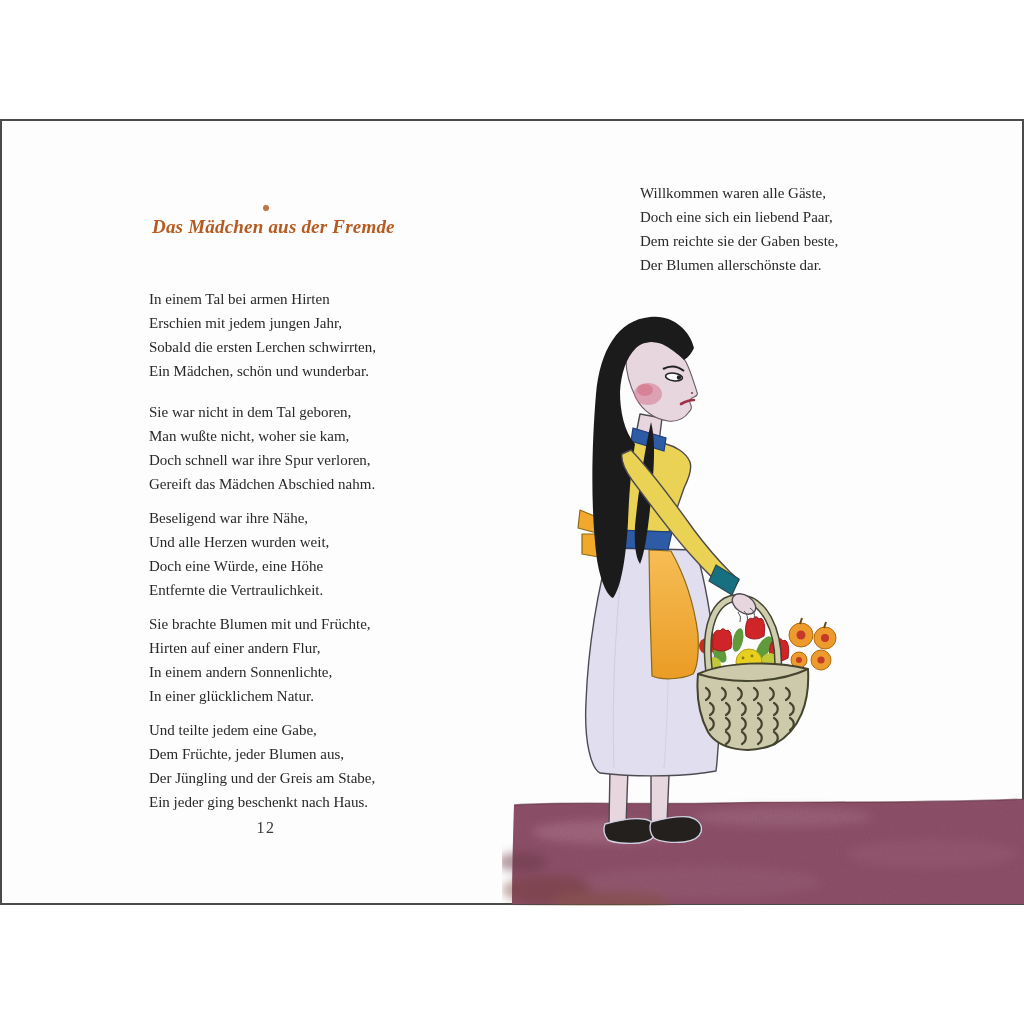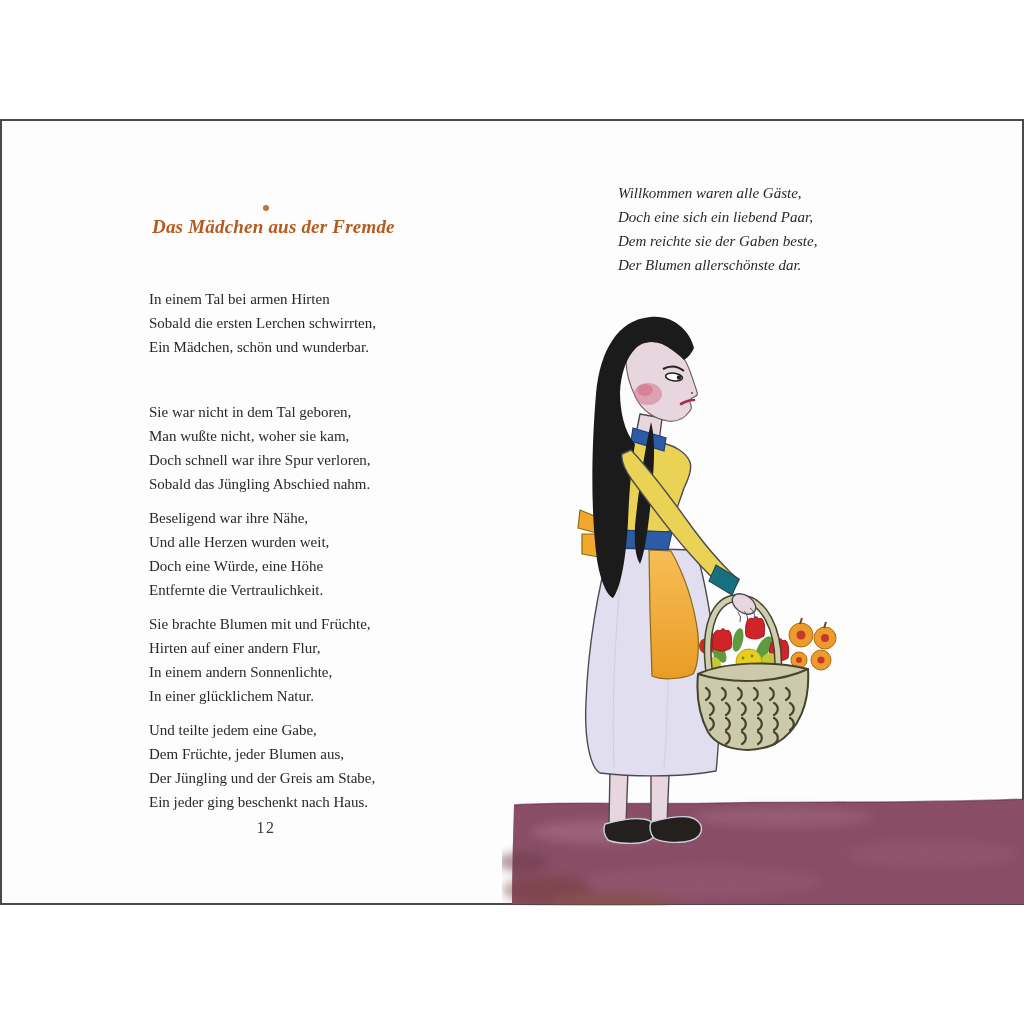--- a/index.html
+++ b/index.html
@@ -9,21 +9,21 @@
         border-top:2px solid var(--border-gray);border-bottom:2px solid var(--border-gray);
         border-left:2px solid var(--border-gray);border-right:2px solid var(--border-gray);
         box-sizing:border-box;}
   .ornament-dot{position:absolute;left:261px;top:84px;width:6px;height:6px;border-radius:50%;
         background:var(--title-orange);opacity:.85;}
   .poem-title{position:absolute;left:150px;top:95px;font-size:19px;font-weight:bold;font-style:italic;
         color:var(--title-orange);letter-spacing:.2px;white-space:nowrap;text-align:center;}
   .stanza{position:absolute;left:147px;color:var(--text-dark);font-size:15px;line-height:24px;}
   .stanza .line{white-space:nowrap;}
   .em{}
-  .stanza-right{left:616px;font-style:italic;}
+  .stanza-right{left:638px;}
   .page-number{position:absolute;left:222px;top:698px;width:84px;text-align:center;
         font-size:16px;letter-spacing:1.5px;color:#3a3a3a;}
   #illu{position:absolute;left:500px;top:181px;width:524px;height:604px;}
   
   .o{stroke:var(--outline);stroke-width:1.4;stroke-linejoin:round;}
   .skin{fill:var(--skin);}
   .hairf{fill:var(--hair-black);}
   .weave-mark{fill:none;stroke:var(--basket-line);stroke-width:2.2;stroke-linecap:round;}
 </style>
 </head>
@@ -31,29 +31,30 @@
 
 <div id="canvas">
   <div id="book">
 
     <div>
       <div class="ornament-dot"></div>
       <div class="poem-title">Das Mädchen aus der Fremde</div>
 
       <div class="stanza" style="top:166px">
         <div class="line">In einem Tal bei armen Hirten</div>
+        <div class="line">Erschien mit jedem jungen Jahr,</div>
         <div class="line">Sobald die ersten Lerchen schwirrten,</div>
         <div class="line">Ein Mädchen, schön und wunderbar.</div>
       </div>
 
       <div class="stanza" style="top:279px">
         <div class="line">Sie war nicht in dem Tal geboren,</div>
         <div class="line">Man wußte nicht, woher sie kam,</div>
         <div class="line">Doch schnell war ihre Spur verloren,</div>
-        <div class="line">Sobald das Jüngling Abschied nahm.</div>
+        <div class="line">Gereift das Mädchen Abschied nahm.</div>
       </div>
 
       <div class="stanza" style="top:385px">
         <div class="line">Beseligend war ihre Nähe,</div>
         <div class="line">Und alle Herzen wurden weit,</div>
         <div class="line">Doch eine Würde, eine Höhe</div>
         <div class="line">Entfernte die Vertraulichkeit.</div>
       </div>
 
       <div class="stanza" style="top:491px">

